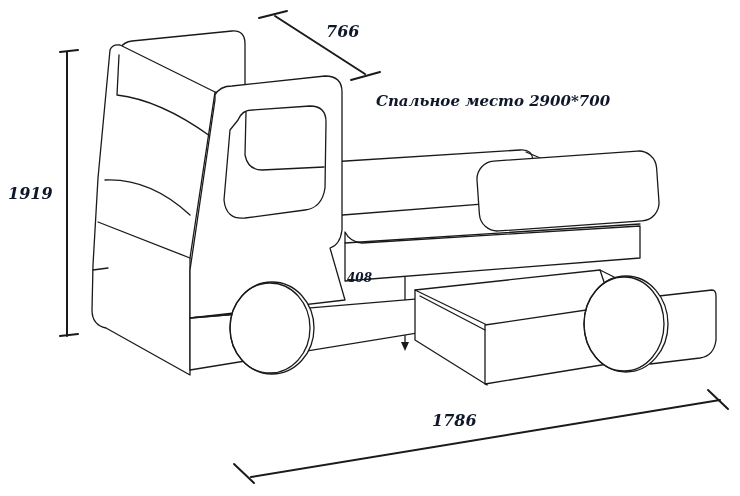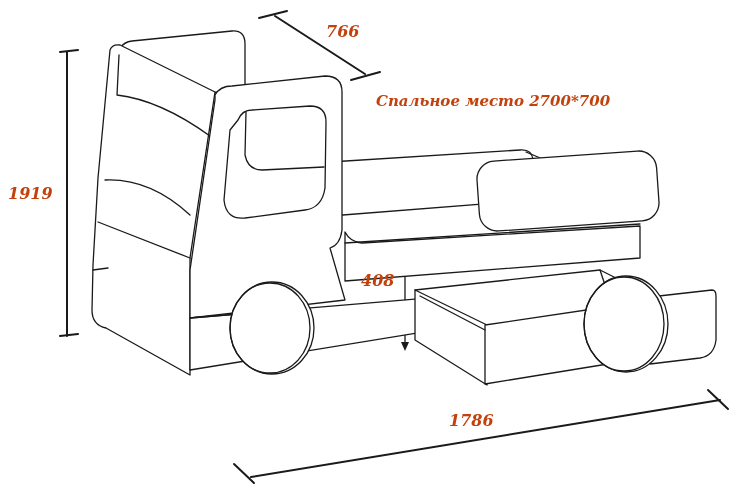--- a/index.html
+++ b/index.html
@@ -4,21 +4,21 @@
 <style>
   html, body { margin: 0; padding: 0; background: #ffffff; }
   body { width: 740px; height: 496px; overflow: hidden; position: relative; }
   svg { position: absolute; left: 0; top: 0; }
   .ln { fill: none; stroke: #1a1a1a; stroke-width: 1.3; stroke-linejoin: round; stroke-linecap: round; }
   .thick { fill: none; stroke: #1a1a1a; stroke-width: 2; stroke-linecap: round; }
   .fillw { fill: #ffffff; stroke: #1a1a1a; stroke-width: 1.3; stroke-linejoin: round; }
   .lbl {
     position: absolute;
     font-family: "DejaVu Serif", "Liberation Serif", serif;
-    font-style: italic; font-weight: bold; color: #c2410c;
+    font-style: italic; font-weight: bold; color: #0f172a;
     white-space: nowrap;
   }
 </style>
 </head>
 <body>
 
 <svg width="740" height="496" viewBox="0 0 740 496">
 
   <g>
     <line class="thick" x1="67" y1="52" x2="67" y2="336"></line>
@@ -94,17 +94,17 @@
   <g>
     <ellipse class="fillw" cx="272" cy="328" rx="42" ry="46"></ellipse>
     <ellipse class="ln" cx="270" cy="328" rx="40" ry="45"></ellipse>
   </g>
   <g>
     <ellipse class="fillw" cx="626" cy="324" rx="42" ry="48"></ellipse>
     <ellipse class="ln" cx="624" cy="324" rx="40" ry="47"></ellipse>
   </g>
 </svg>
 
-<div class="lbl" style="left:376px; top:92px; font-size:15px;">Спальное место 2700*700</div>
+<div class="lbl" style="left:376px; top:92px; font-size:15px;">Спальное место 2900*700</div>
 <div class="lbl" style="left:8px; top:184px; font-size:16px;">1919</div>
 <div class="lbl" style="left:326px; top:22px; font-size:16px;">766</div>
-<div class="lbl" style="left:361px; top:271px; font-size:16px;">408</div>
-<div class="lbl" style="left:432px; top:411px; font-size:16px;margin-left:17px;">1786</div>
+<div class="lbl" style="left:347px; top:271px; font-size:12px;">408</div>
+<div class="lbl" style="left:432px; top:411px; font-size:16px;">1786</div>
 
 </body></html>

